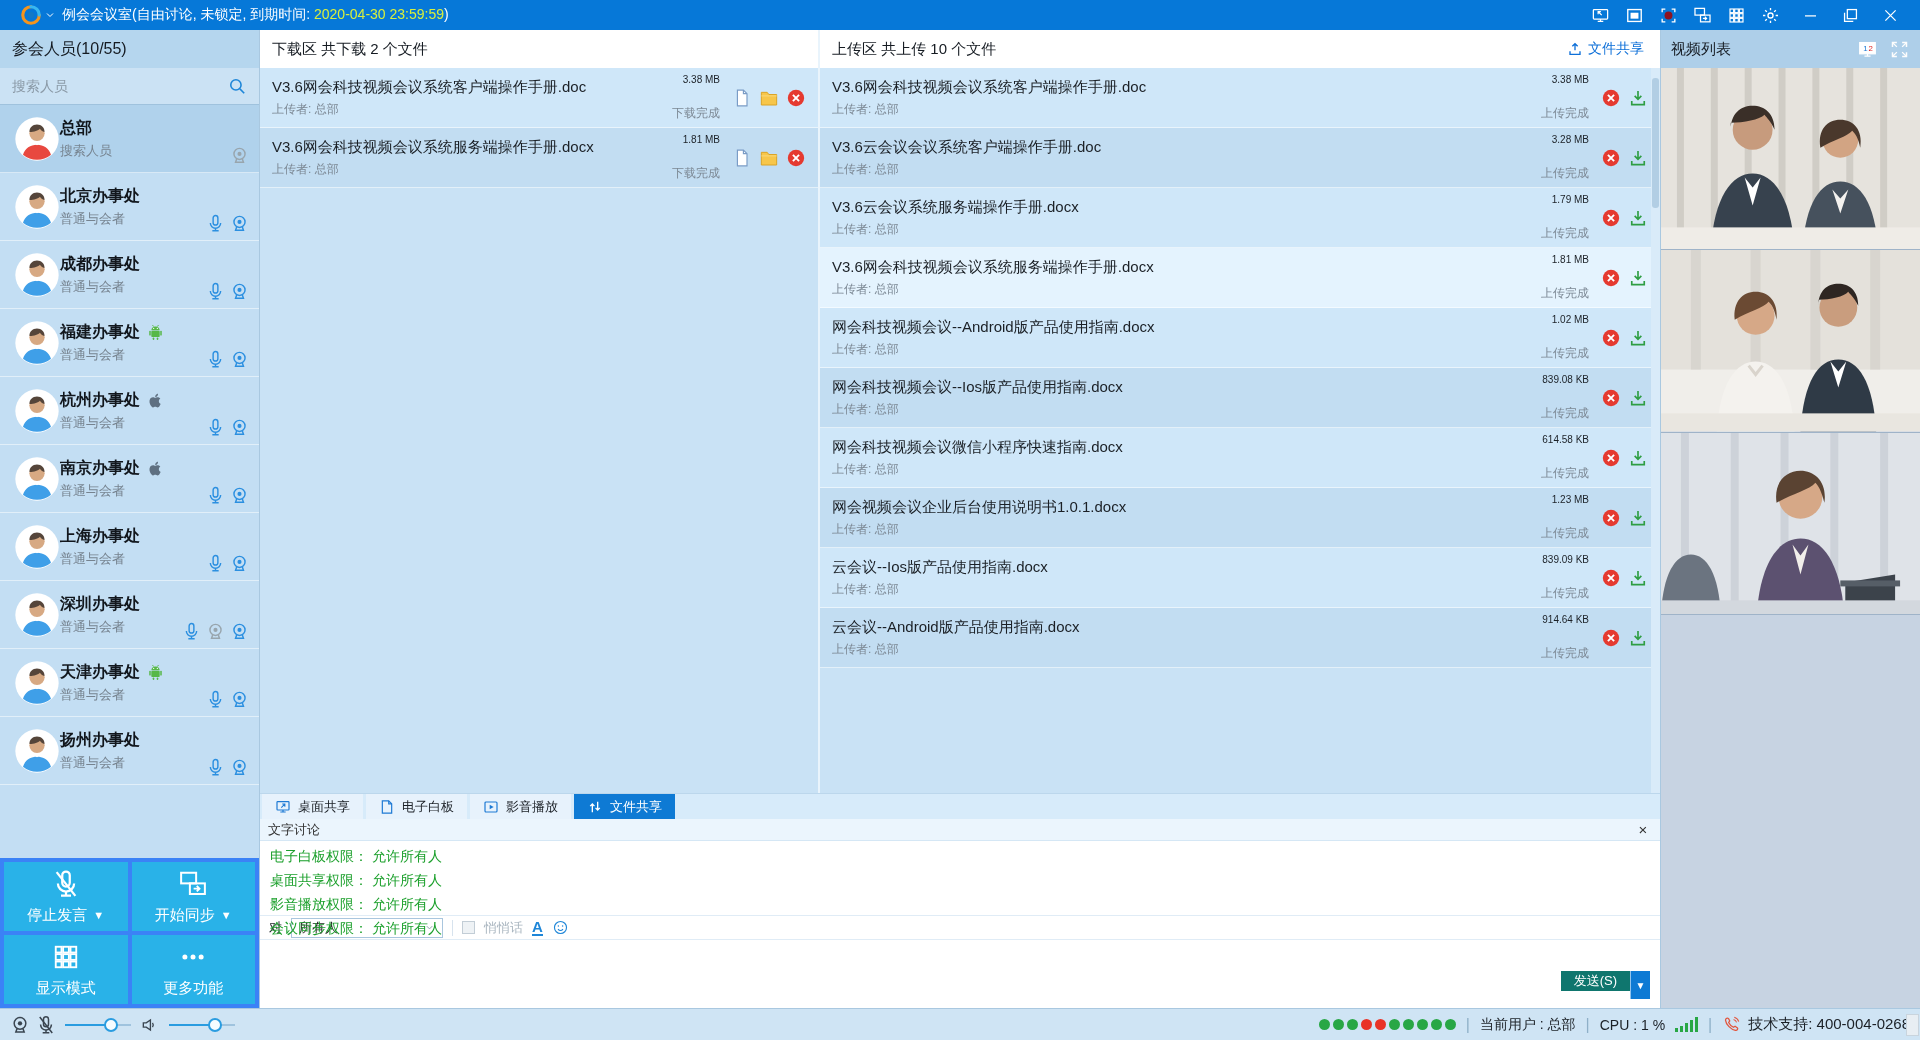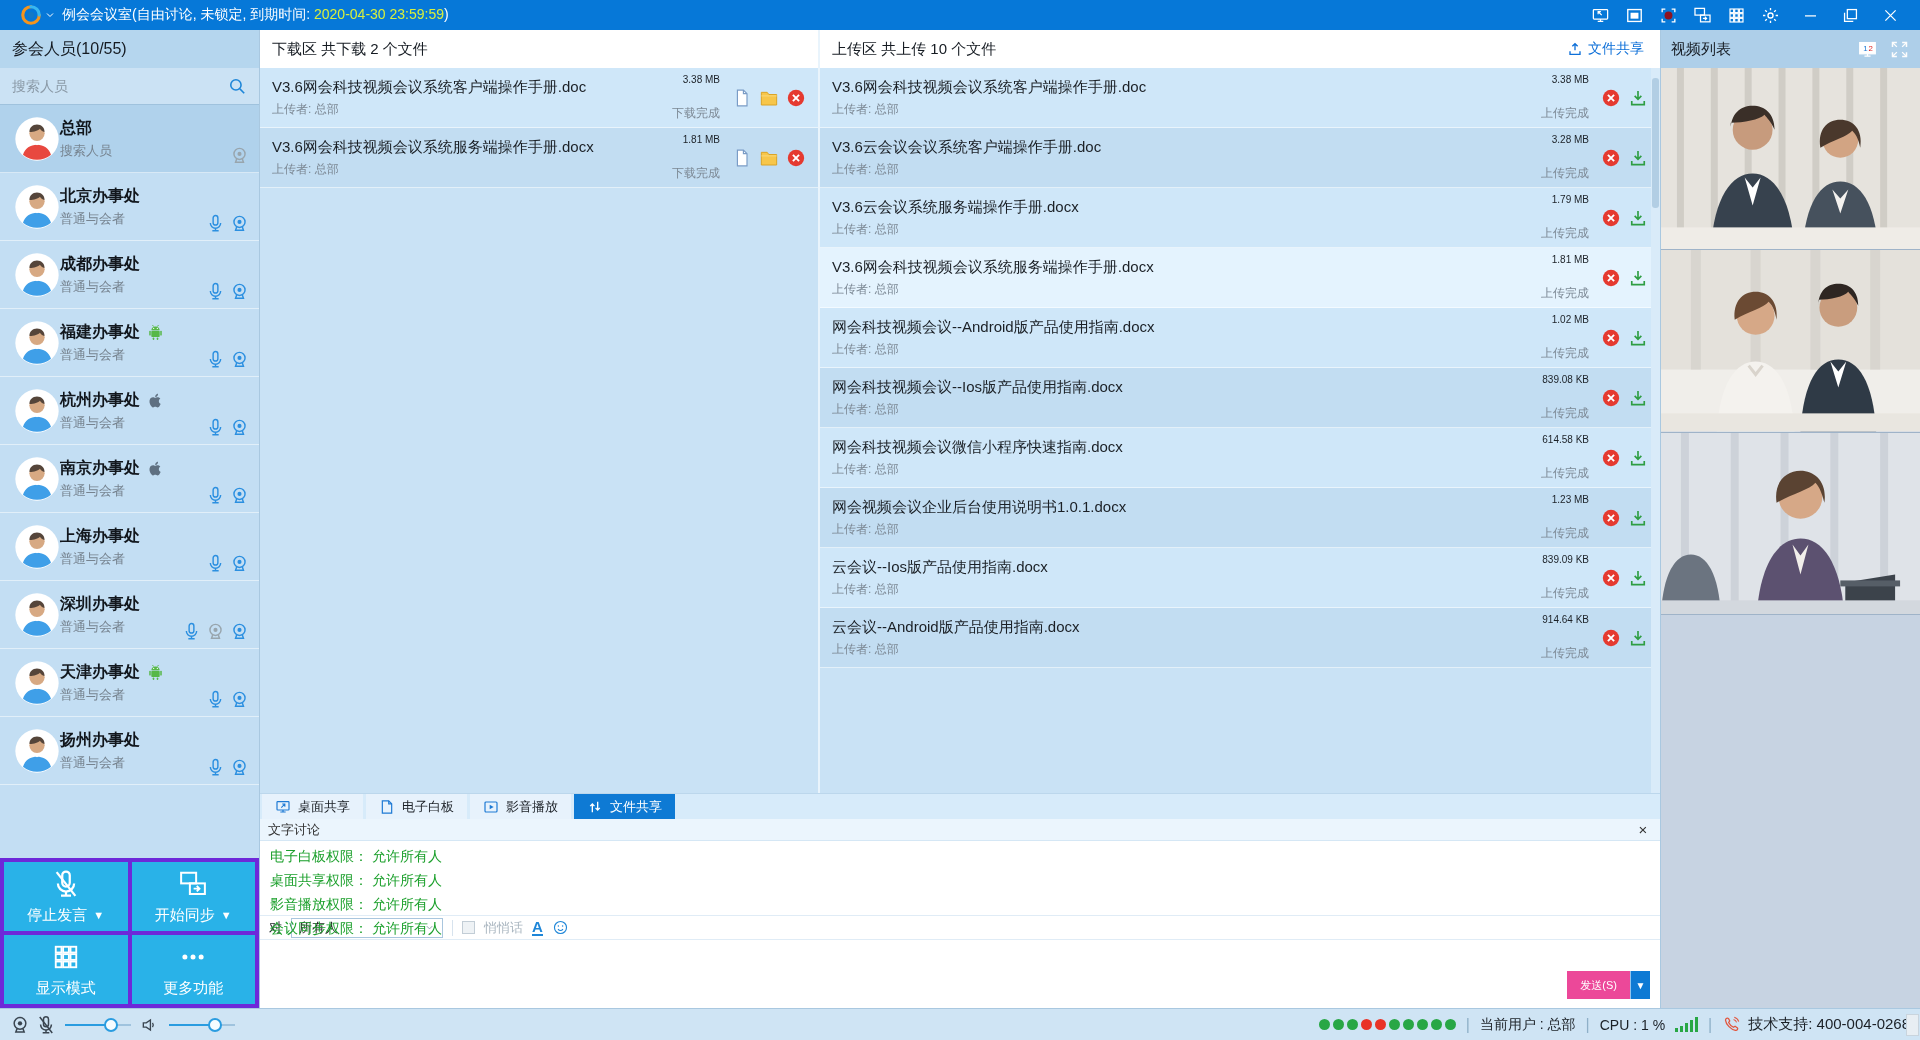--- a/index.html
+++ b/index.html
@@ -30,21 +30,21 @@
 .prow.sel{background:#b0d2ec}
 .avatar{width:46px;height:46px;flex:0 0 46px}
 .pinfo{flex:1;min-width:0}
 .pname{font-size:16px;font-weight:bold;color:#12171d;display:flex;align-items:center;gap:6px;white-space:nowrap}
 .plat{width:19px;height:19px;flex:0 0 19px}
 .prole{font-size:13px;color:#76838f;margin-top:3px}
 .picons{display:flex;gap:5px;align-self:flex-end;margin-bottom:7px}
 .picons .ic{width:19px;height:19px;color:#2b8fe0}
 .picons .pic-cam-gray{color:#98a5ad}
 .av-admin{color:#e8483f}.av-normal{color:#3f9fe8}
-.sbtns{flex:0 0 150px;display:grid;grid-template-columns:1fr 1fr;grid-template-rows:1fr 1fr;gap:4px;padding:4px;background:#6d28d9}
+.sbtns{flex:0 0 150px;display:grid;grid-template-columns:1fr 1fr;grid-template-rows:1fr 1fr;gap:4px;padding:4px;background:#3b82f6}
 .sbtn{background:#29b2e8;color:#fff;display:flex;flex-direction:column;align-items:center;justify-content:center;gap:7px;font-size:15px;cursor:default}
 .sbtn .ic{width:30px;height:30px;color:#fff}
 .lblrow{display:flex;align-items:center;gap:6px}
 .caret{font-size:11px}
 
 .center{flex:1;display:flex;flex-direction:column;min-width:0}
 .panels{flex:1;display:flex;min-height:0}
 .panel-dl{flex:0 0 560px;border-right:2px solid #e9f4fc;display:flex;flex-direction:column;min-width:0}
 .panel-ul{flex:1;display:flex;flex-direction:column;min-width:0;position:relative}
 .p-header{flex:0 0 38px;background:#ffffff;display:flex;align-items:center;padding:0 12px;font-size:15px;color:#151b22}
@@ -81,21 +81,21 @@
 .chat-toolbar{flex:0 0 25px;border-top:1px solid #e0ecf6;border-bottom:1px solid #e0ecf6;display:flex;align-items:center;gap:9px;padding:0 9px;font-size:13px;color:#1b2026}
 .sel-box{width:152px;height:20px;border:1px solid #a9c6de;background:#fff;display:flex;align-items:center;padding:0 7px;font-size:13px;color:#222}
 .sel-box .chev{margin-left:auto;width:11px;height:11px;color:#8a98a5}
 .tdiv{width:1px;height:16px;background:#d7e3ee}
 .cb{width:13px;height:13px;border:1px solid #c2cdd6;background:#eef2f5}
 .whisper{color:#aab6c0}
 .font-a{color:#1e86d8;font-weight:bold;font-size:15px;line-height:15px;border-bottom:2px solid #1e86d8}
 .smile{width:17px;height:17px;color:#1e86d8}
 .chat-input{flex:1;position:relative}
 .send{position:absolute;right:10px;bottom:9px;display:flex}
-.send-main{background:#ec4899;color:#fff;font-size:11px;height:28px;display:flex;align-items:center;padding:0 13px}
+.send-main{background:#0f766e;color:#fff;font-size:13px;height:20px;display:flex;align-items:center;padding:0 13px}
 .send-arrow{background:#0e7ad4;border-left:1px solid rgba(255,255,255,.55);width:20px;height:28px;display:flex;align-items:center;justify-content:center;color:#fff;font-size:10px}
 
 .videos{flex:0 0 260px;display:flex;flex-direction:column;background:#c7d3e2;border-left:1px solid #a9c8e0}
 .v-header{flex:0 0 38px;background:#aecfe9;display:flex;align-items:center;padding:0 10px;font-size:15px;color:#151b22}
 .v-ics{margin-left:auto;display:flex;gap:11px;align-items:center}
 .v-ics .ic{width:21px;height:21px;color:#fdfdfd}
 .vthumb{flex:0 0 182px;border-bottom:1px solid #9fb3c8}
 .vthumb svg{width:100%;height:100%;display:block}
 .v-fill{flex:1;background:#c7d3e2}
 

